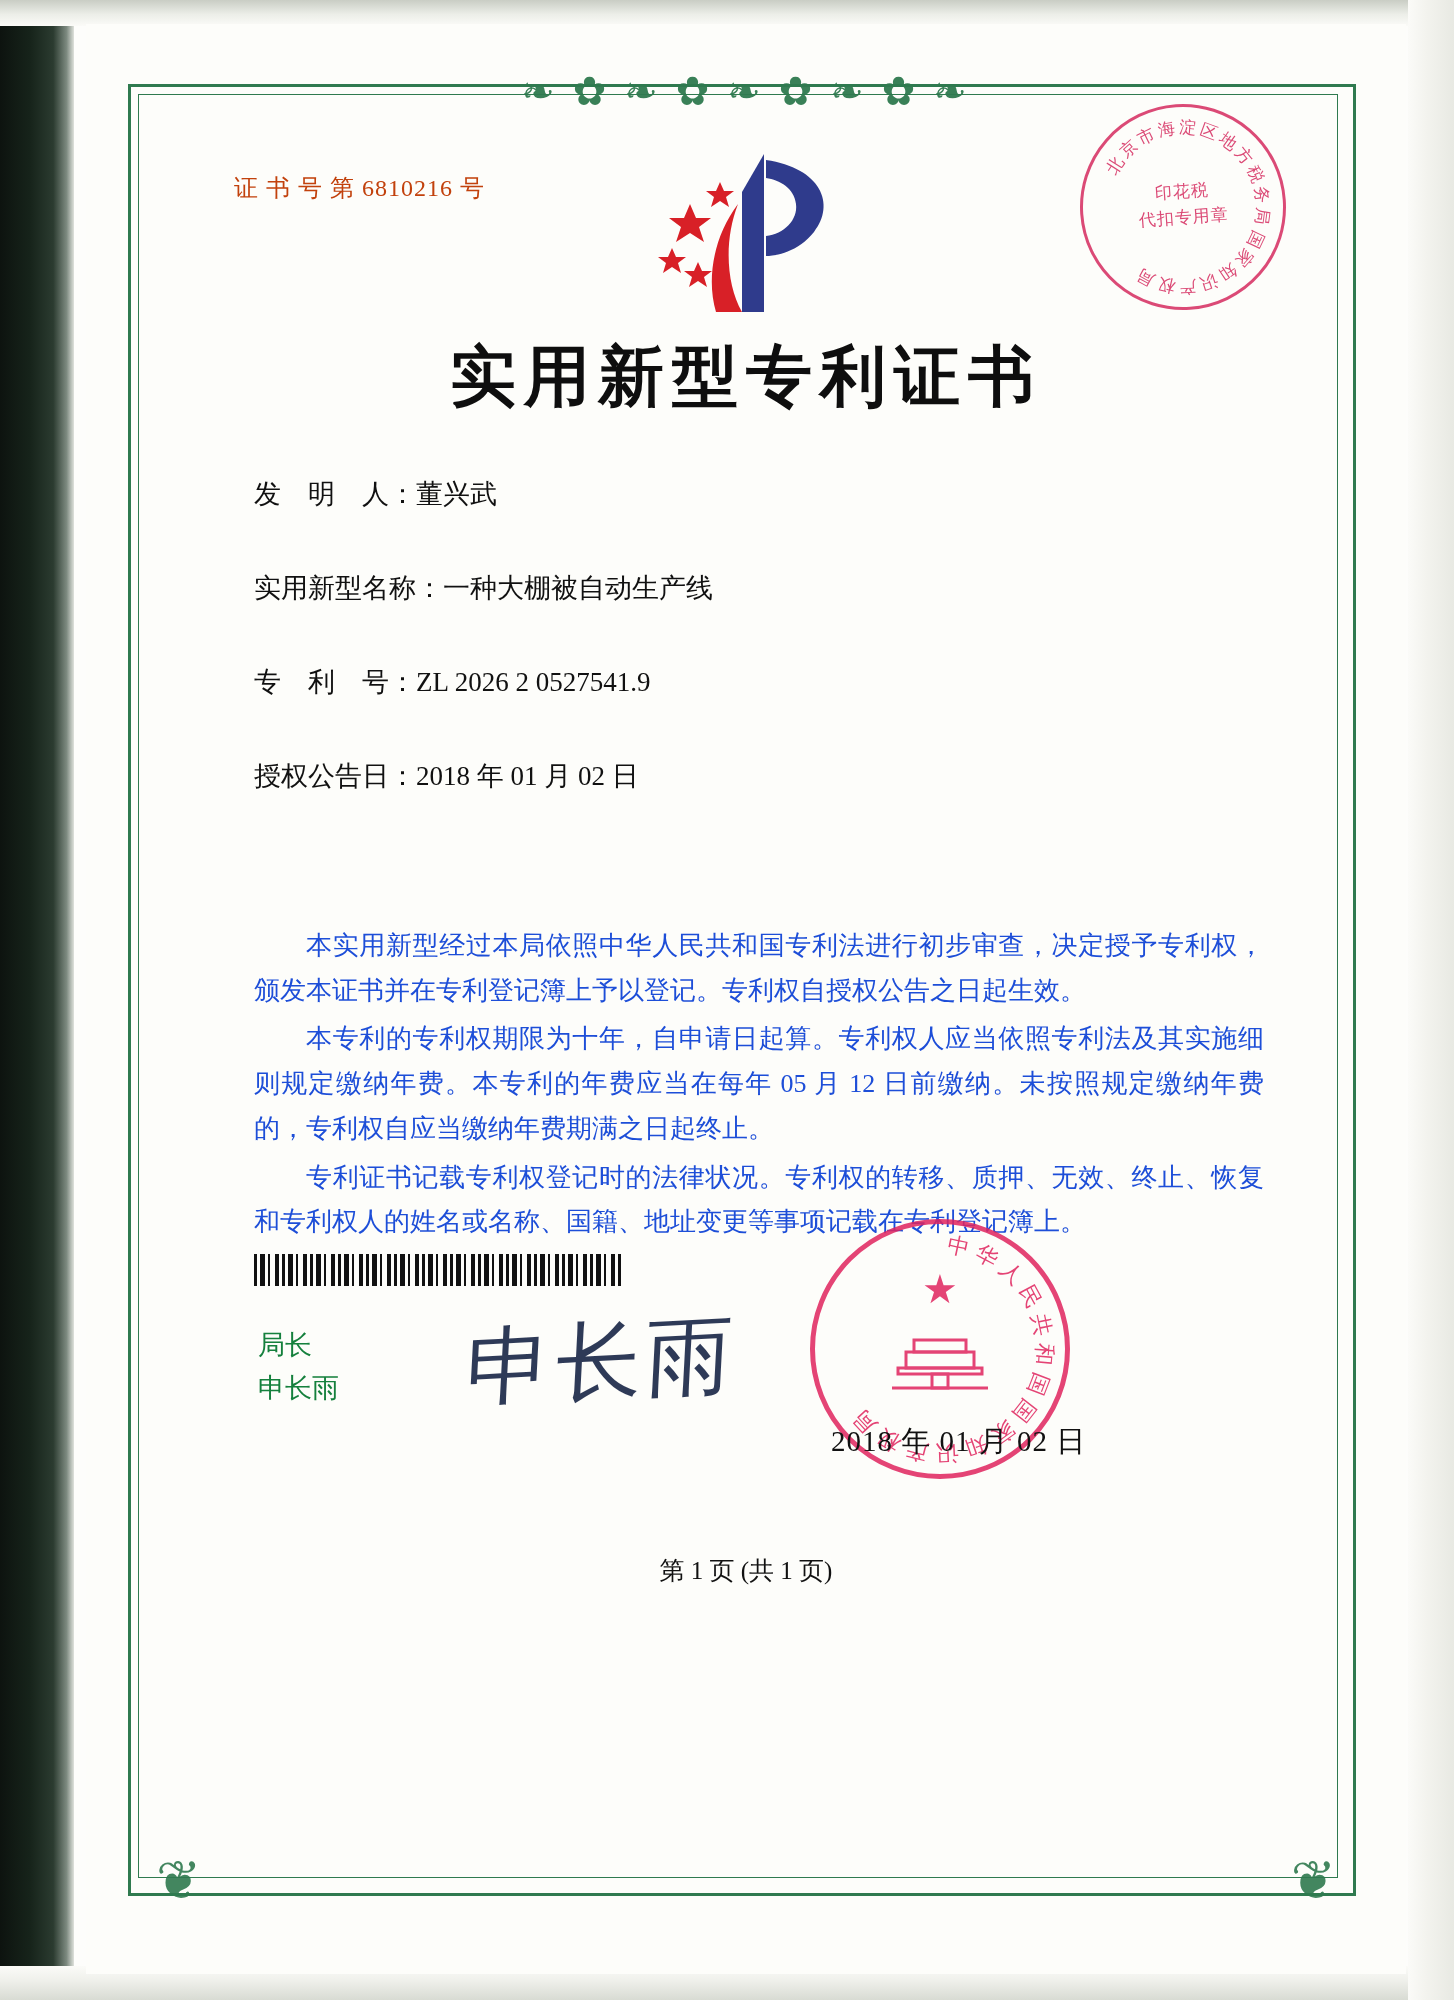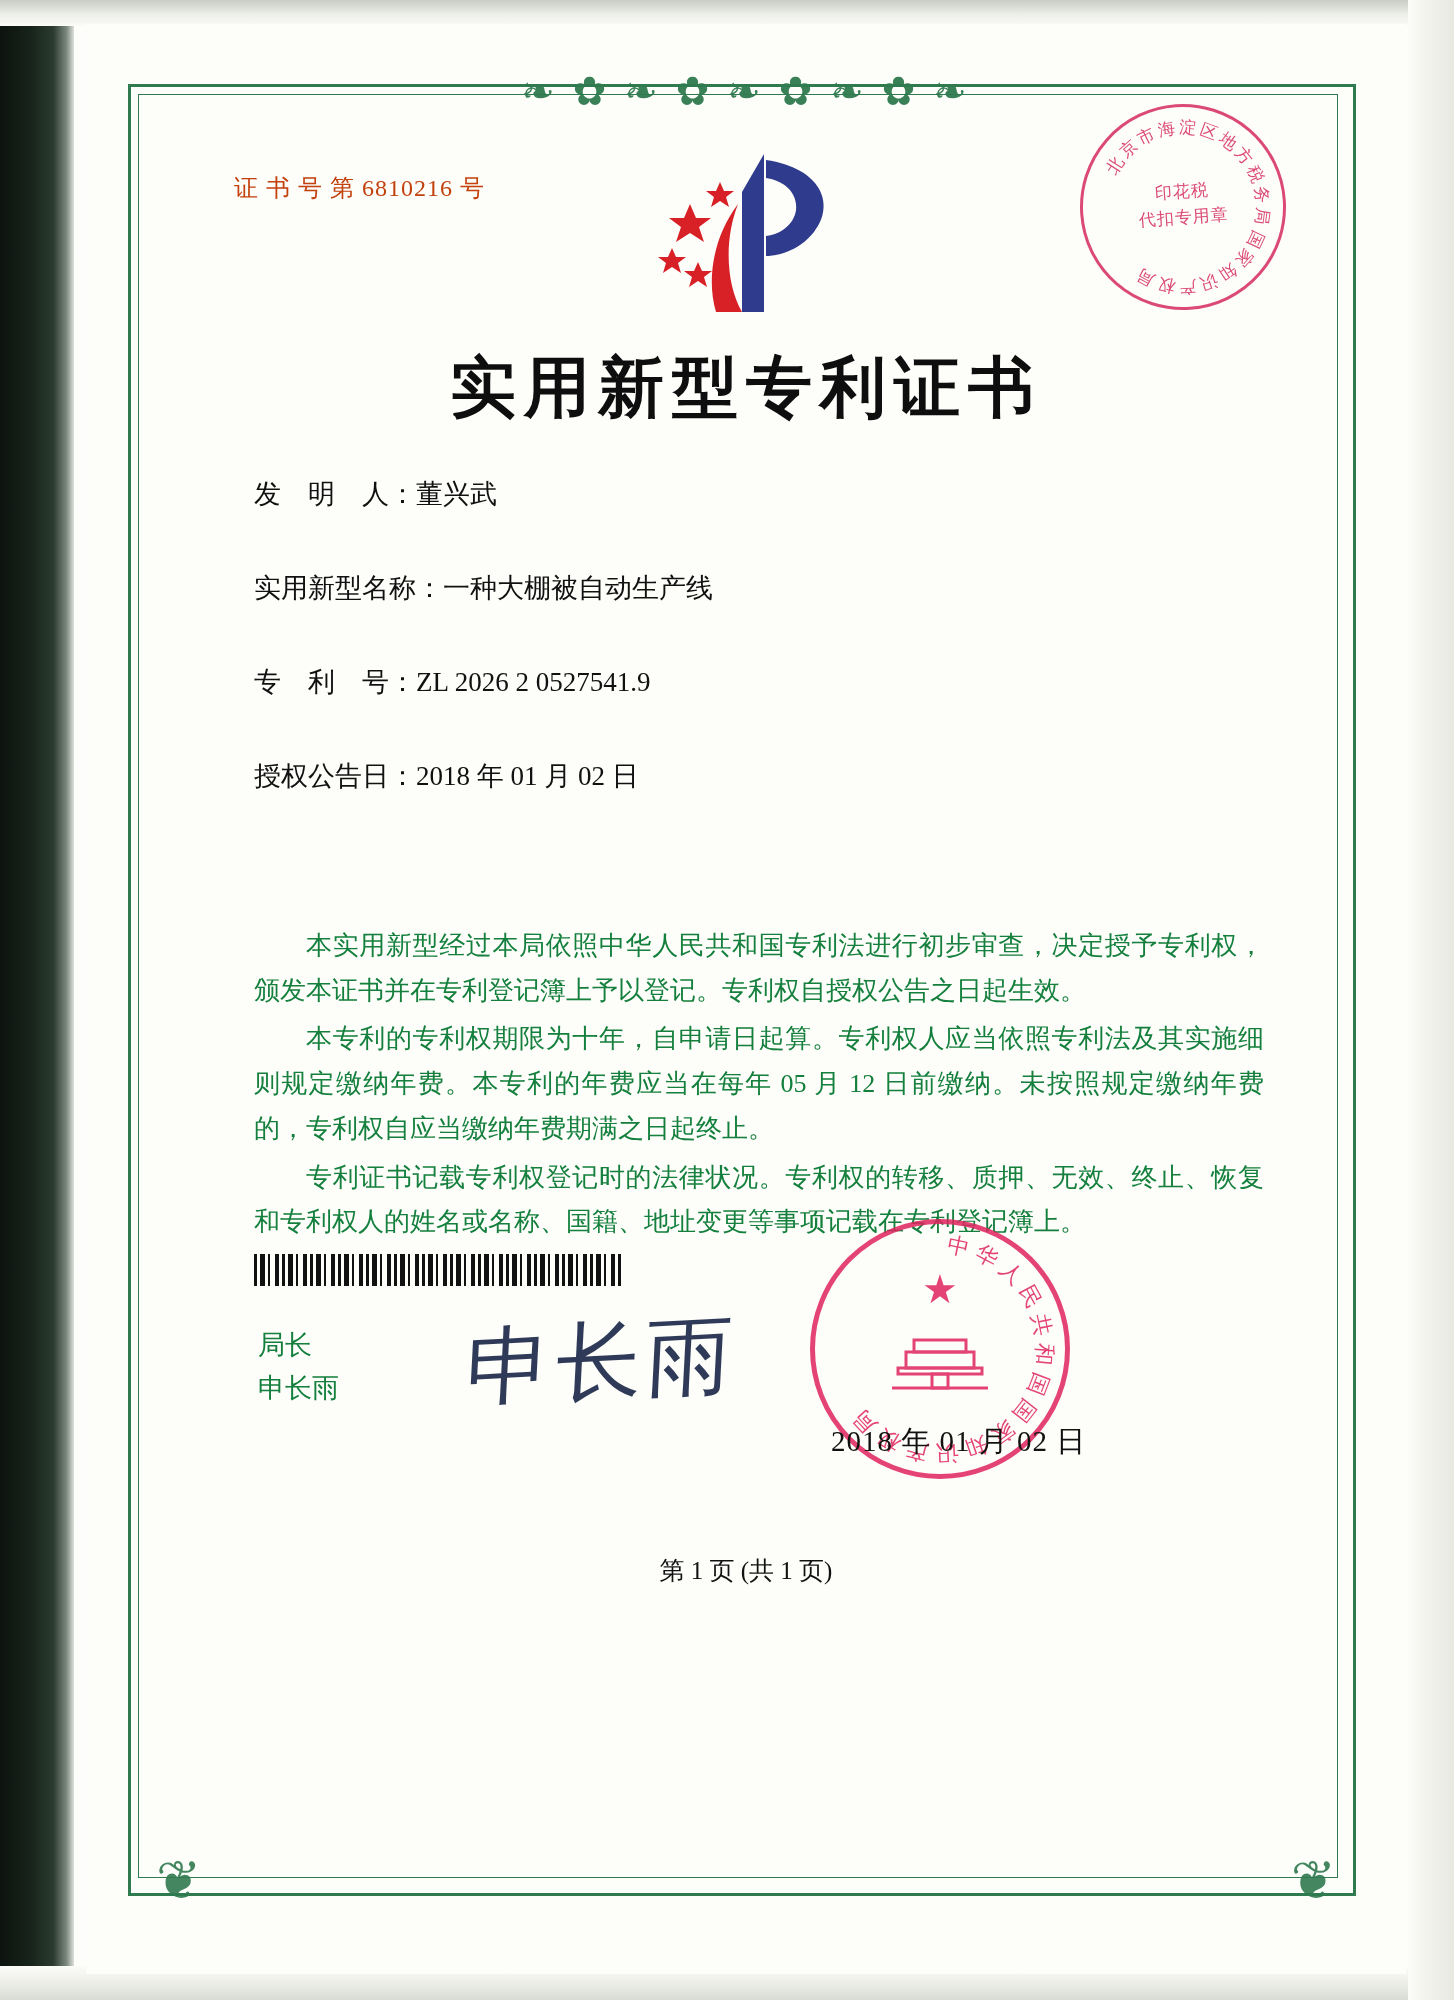--- a/index.html
+++ b/index.html
@@ -143,21 +143,21 @@
     text-align: center;
     font-size: 17px;
     line-height: 1.5;
     letter-spacing: 1px;
   }
 
   .title {
     position: absolute;
     left: 0;
     right: 0;
-    top: 319px;
+    top: 308px;
     text-align: center;
     font-size: 66px;
     font-weight: bold;
     letter-spacing: 8px;
     color: #0e0e0e;
     font-family: "DejaVu Serif", serif;
   }
 
   .fields {
     position: absolute;
@@ -178,21 +178,21 @@
     display: inline-block;
   }
 
   .body-text {
     position: absolute;
     left: 168px;
     top: 900px;
     width: 1010px;
     font-size: 26px;
     line-height: 1.72;
-    color: #15803d;
+    color: #1d4ed8;
     text-align: justify;
   }
   .body-text p {
     margin: 0 0 4px 0;
     text-indent: 2em;
   }
 
   
   .barcode {
     position: absolute;

